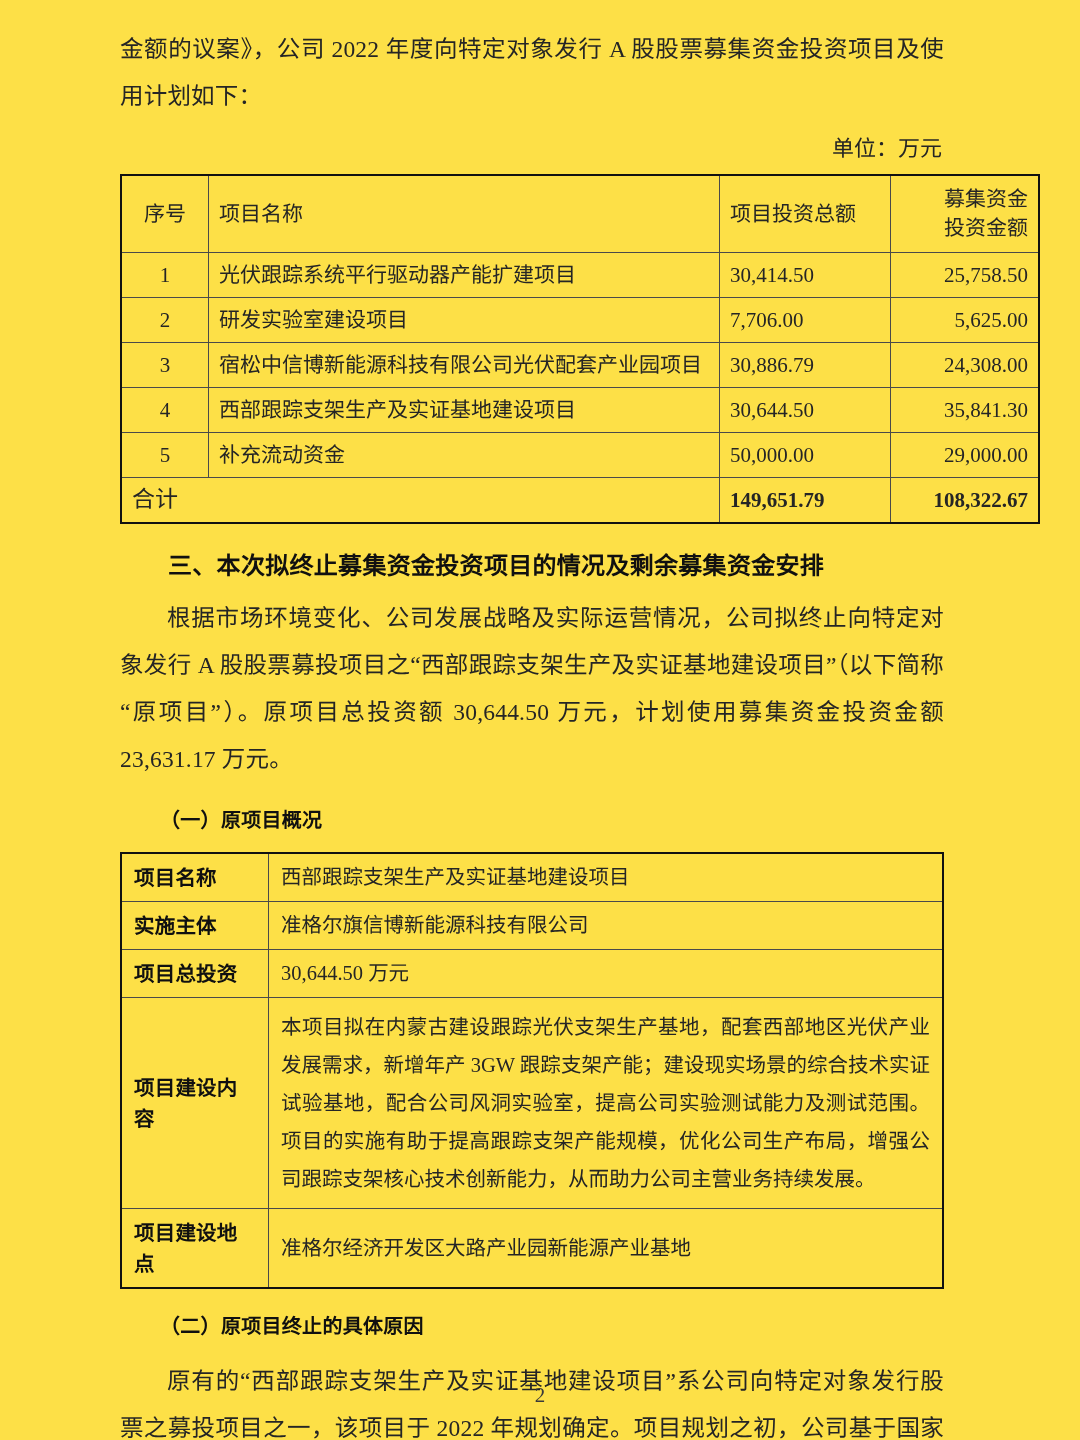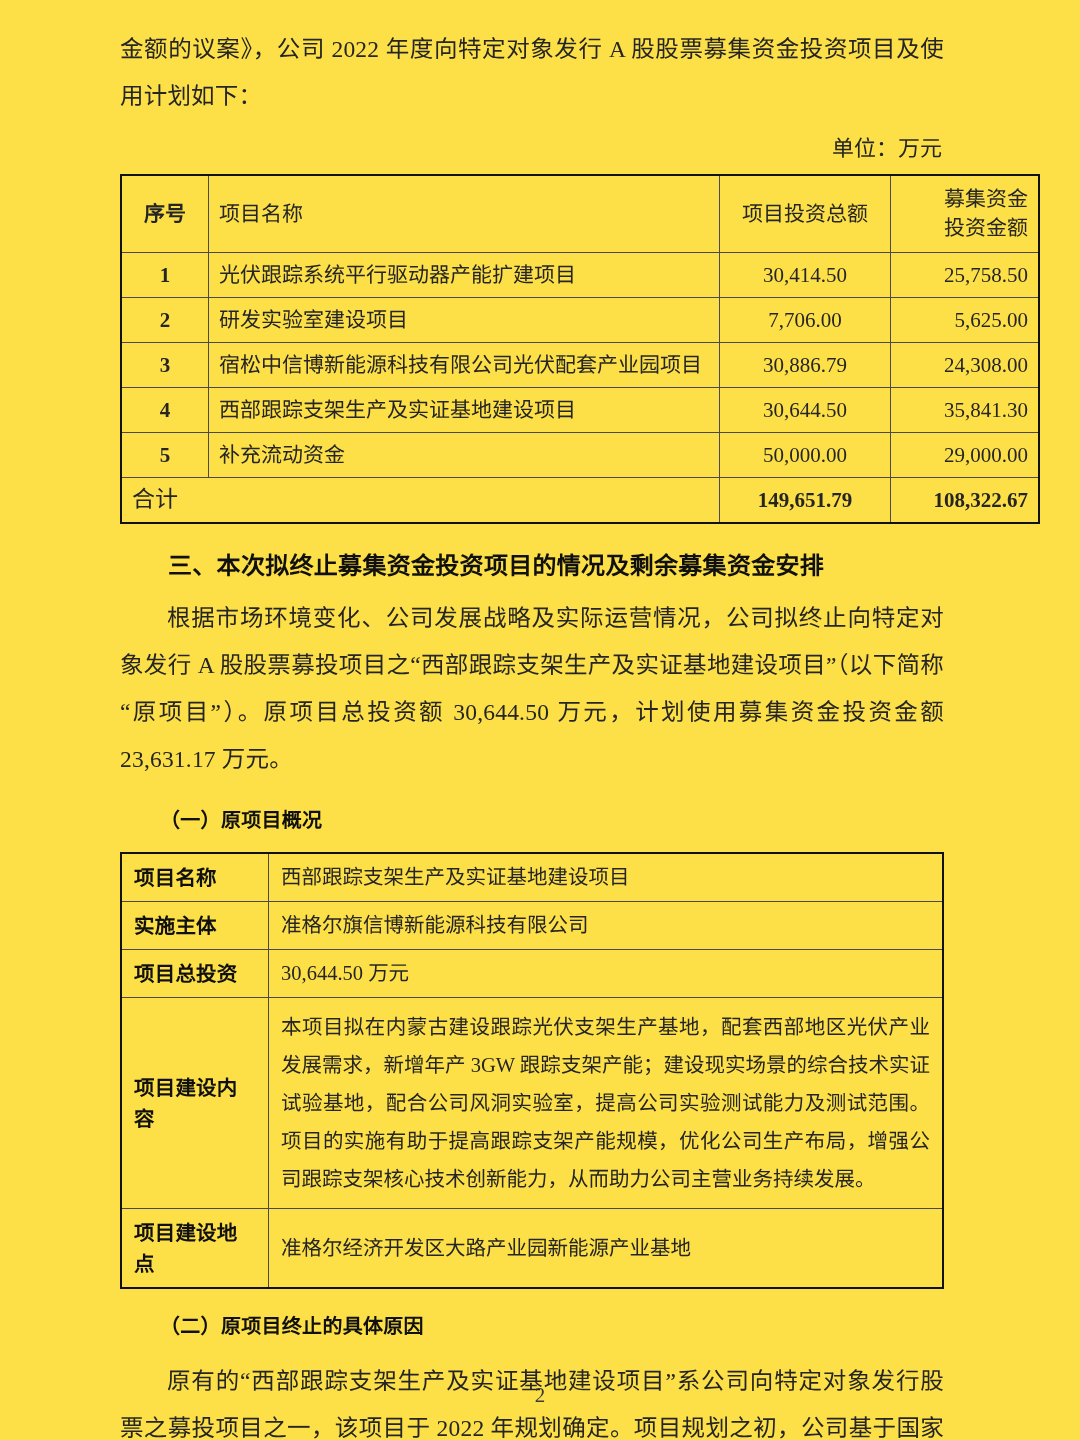--- a/index.html
+++ b/index.html
@@ -85,23 +85,23 @@
     border: 2.5px solid #111;
   }
   .tbl-funds td, .tbl-funds th {
     border: 1px solid #4a4a4a;
     padding: 7px 10px;
     font-size: 21px;
     line-height: 30px;
     vertical-align: middle;
     font-weight: normal;
   }
-  .tbl-funds .c-idx  { width: 66px;  text-align: center; font-weight: bold; }
+  .tbl-funds .c-idx  { width: 66px;  text-align: center; }
   .tbl-funds .c-name { width: 490px; text-align: left; }
-  .tbl-funds .c-amt  { width: 150px; text-align: center; }
+  .tbl-funds .c-amt  { width: 150px; text-align: left; }
   .tbl-funds .c-rai  { width: 118px; text-align: right; }
 
   .tbl-funds thead th {
     text-align: center;
     font-weight: normal;
     padding-top: 9px;
     padding-bottom: 9px;
   }
   .tbl-funds thead th.head-two-line {
     line-height: 29px;

